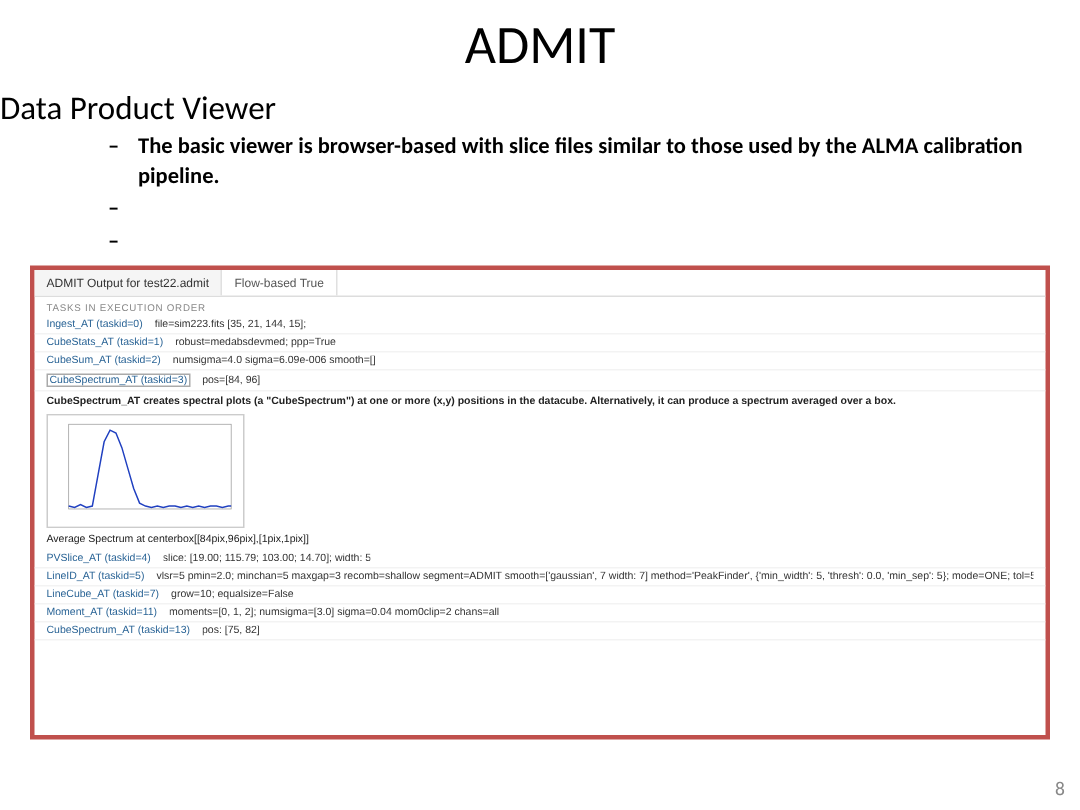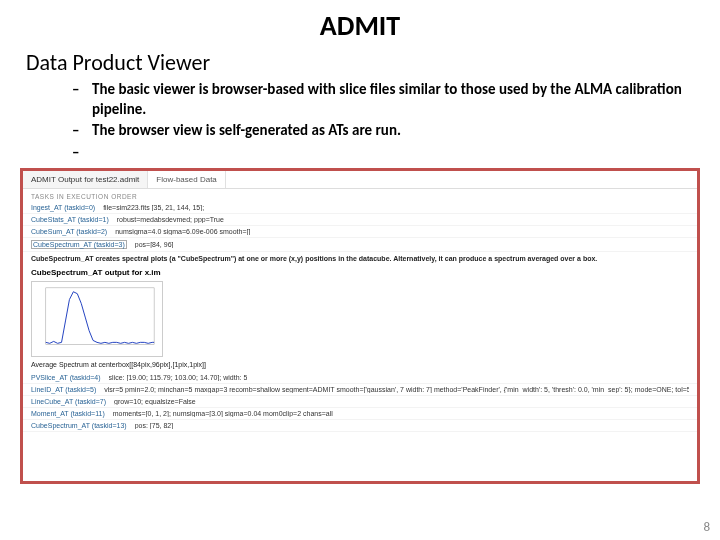--- a/index.html
+++ b/index.html
@@ -7,29 +7,28 @@
     width: 720px;
     height: 540px;
     background: #fff;
     font-family: Calibri, Arial, sans-serif;
     color: #000;
     position: relative;
     overflow: hidden;
   }
   .title {
     text-align: center;
-    font-size: 28px;
-    font-weight: 700;
+    font-size: 36px;
+    font-weight: 400;
     padding-top: 8px;
     padding-bottom: 6px;
   }
   .subtitle {
     font-size: 22px;
     font-weight: 400;
-    padding-left: 26px;
     padding-bottom: 4px;
   }
   .bullets {
     padding-left: 72px;
     padding-right: 20px;
   }
   .bullet {
     display: flex;
     font-size: 15px;
     font-weight: 600;
@@ -125,31 +124,30 @@
 <div class="title">ADMIT</div>
 <div class="subtitle">Data Product Viewer</div>
 
 <div class="bullets">
   <div class="bullet">
       <span class="dash">–</span>
       <span>The basic viewer is browser-based with slice files similar to those used by the ALMA calibration pipeline.</span>
     </div>
   <div class="bullet">
       <span class="dash">–</span>
-      <span>The browser view is self-generated as ATs are run.</span>
     </div>
   <div class="bullet">
       <span class="dash">–</span>
     </div>
 </div>
 
 <div class="screenshot">
   <div class="tabs">
     <div class="tab active">ADMIT Output for test22.admit</div>
-    <div class="tab">Flow-based Data</div>
+    <div class="tab">Flow-based True</div>
   </div>
   <div class="section-hdr">TASKS IN EXECUTION ORDER</div>
 
   <div class="task">
     <span class="tname">Ingest_AT (taskid=0)</span>
     <span class="tdesc">file=sim223.fits [35, 21, 144, 15];</span>
   </div>
   <div class="task">
     <span class="tname">CubeStats_AT (taskid=1)</span>
     <span class="tdesc">robust=medabsdevmed; ppp=True</span>
@@ -157,21 +155,20 @@
   <div class="task">
     <span class="tname">CubeSum_AT (taskid=2)</span>
     <span class="tdesc">numsigma=4.0 sigma=6.09e-006 smooth=[]</span>
   </div>
   <div class="task framed">
     <span class="tname">CubeSpectrum_AT (taskid=3)</span>
     <span class="tdesc">pos=[84, 96]</span>
   </div>
 
   <div class="desc-full">CubeSpectrum_AT creates spectral plots (a "CubeSpectrum") at one or more (x,y) positions in the datacube. Alternatively, it can produce a spectrum averaged over a box.</div>
-  <div class="out-title">CubeSpectrum_AT output for x.im</div>
 
   <div class="chart-area">
     <div class="chart">
       <svg viewBox="0 0 132 76" preserveAspectRatio="none">
         <rect x="0" y="0" width="132" height="76" fill="#fff"></rect>
         <rect x="14" y="6" width="110" height="58" fill="none" stroke="#999" stroke-width="0.5"></rect>
         <polyline fill="none" stroke="#2040c0" stroke-width="1" points="14,62 18,63 22,61 26,63 30,62 34,40 38,18 42,10 46,12 50,22 54,36 58,50 62,60 66,62 70,63 74,62 78,63 82,62 86,62 90,63 94,62 98,63 102,62 106,63 110,62 114,62 118,63 122,62 124,62"></polyline>
       </svg>
     </div>
   </div>

